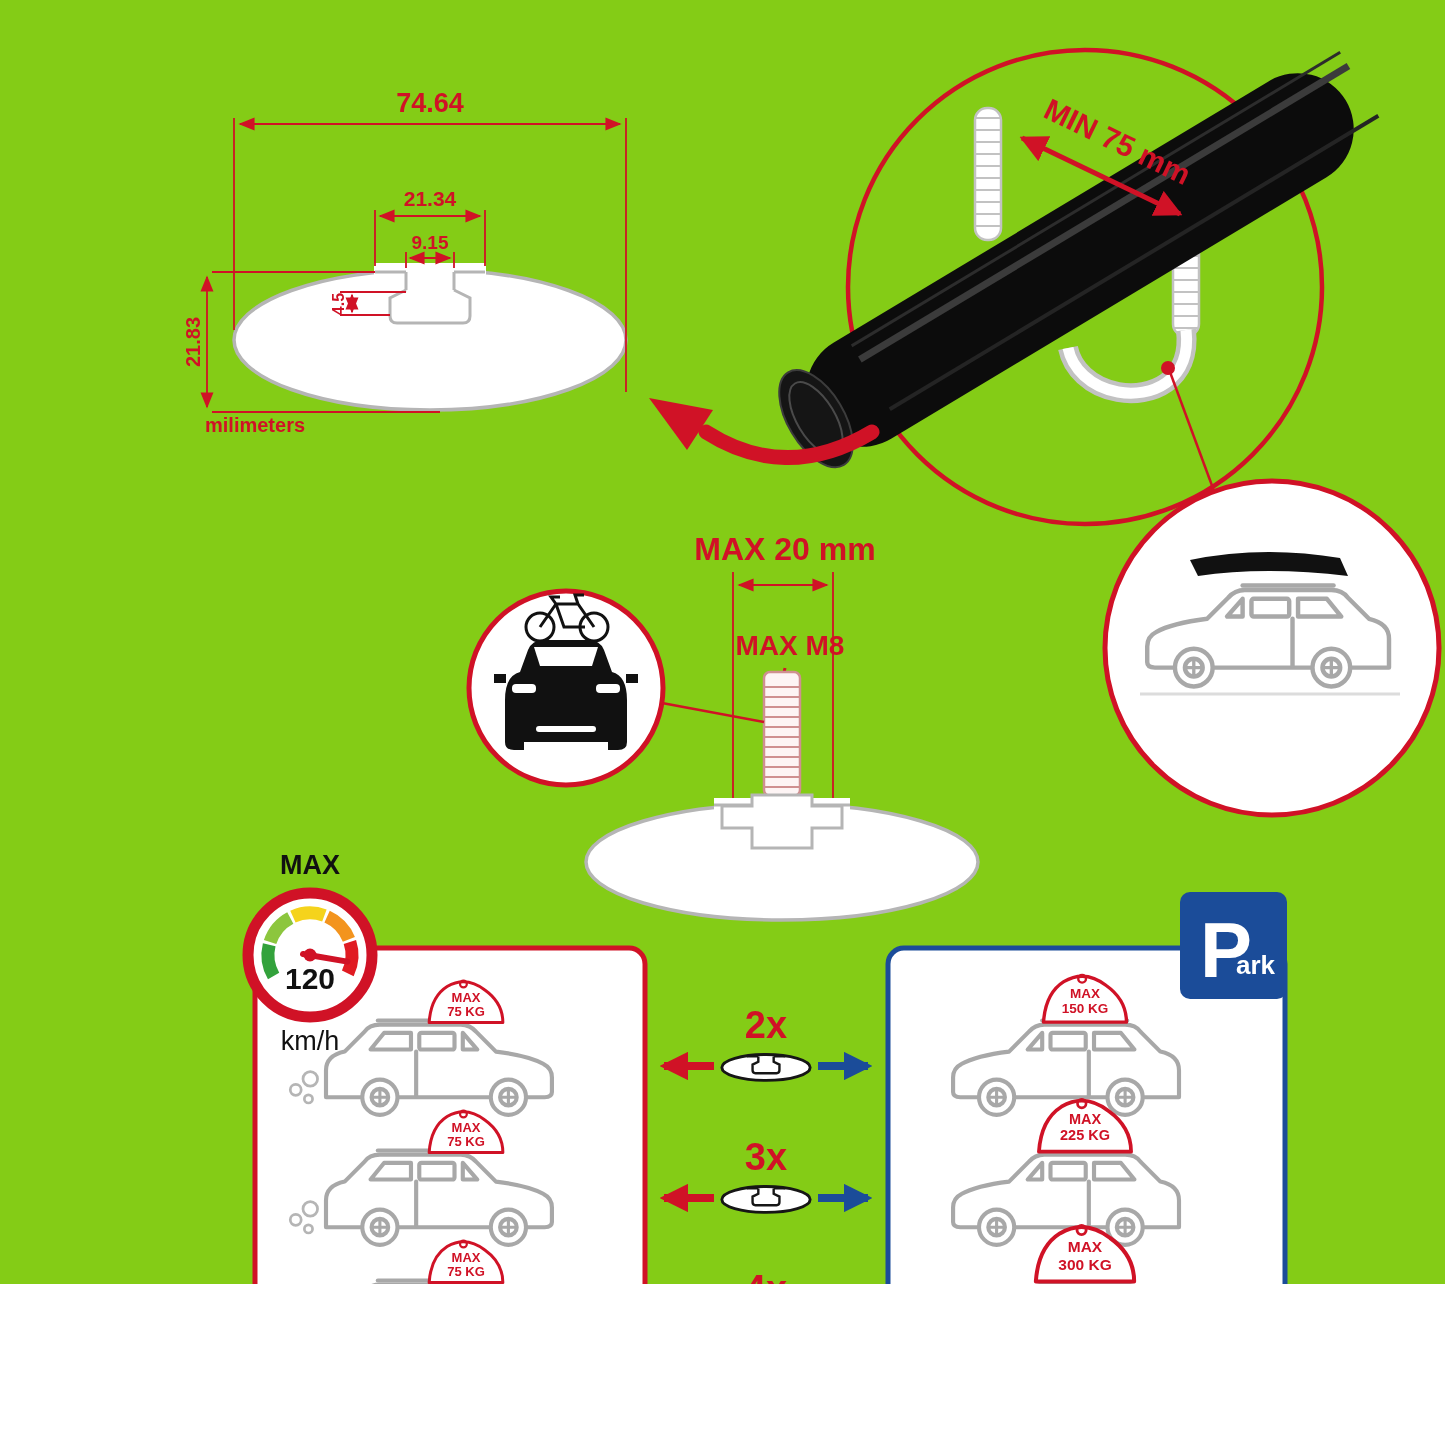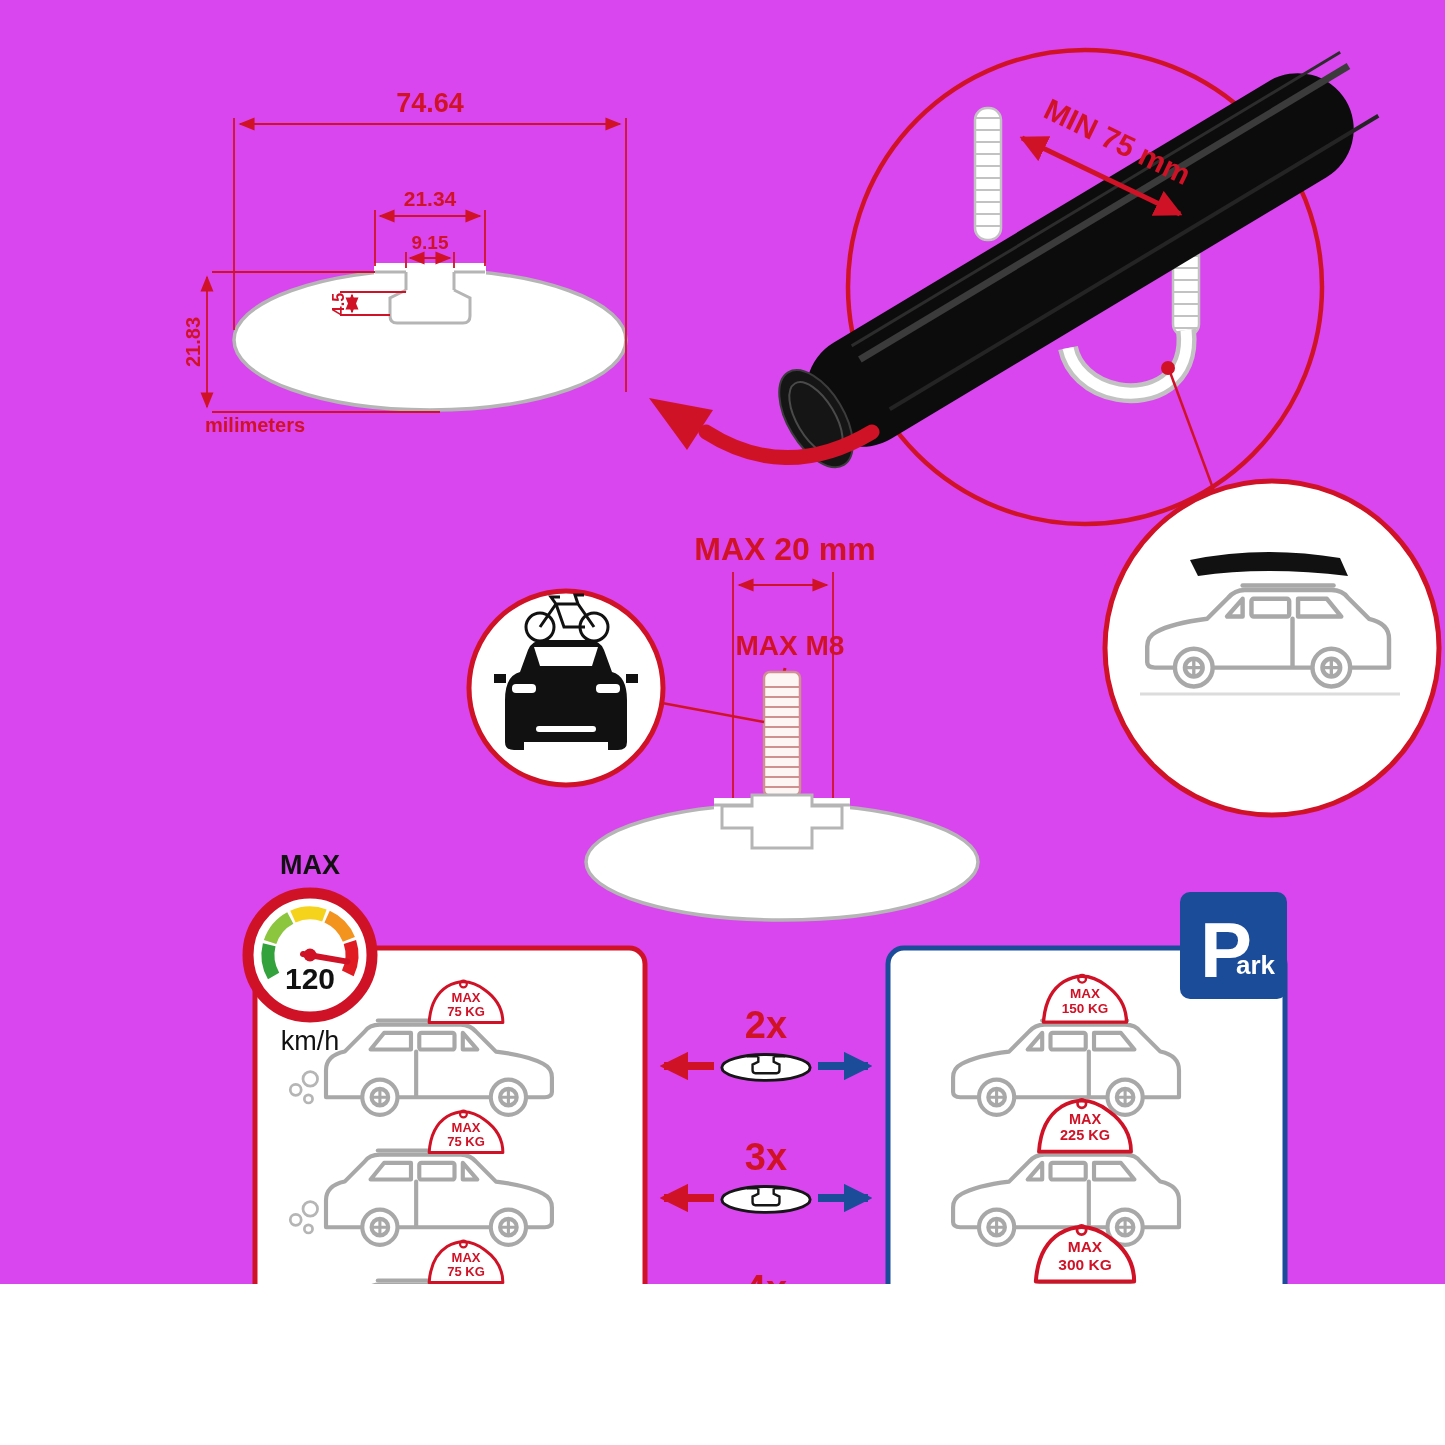--- a/index.html
+++ b/index.html
@@ -1,16 +1,16 @@
 <!DOCTYPE html>
 <html><head>
 <meta charset="utf-8">
 <style>
   html,body{margin:0;padding:0;background:#fff;}
-  .page{position:relative;width:1445px;height:1284px;background:#d946ef;overflow:hidden;
+  .page{position:relative;width:1445px;height:1284px;background:#84cc16;overflow:hidden;
         font-family:"Liberation Sans",sans-serif;}
   svg{position:absolute;left:0;top:0;}
   text{font-family:"Liberation Sans",sans-serif;}
   .rt{fill:#d01226;font-weight:bold;}
   .bt{fill:#111111;font-weight:bold;}
   .wt{fill:#ffffff;font-weight:bold;}
 </style>
 </head>
 <body>
 

